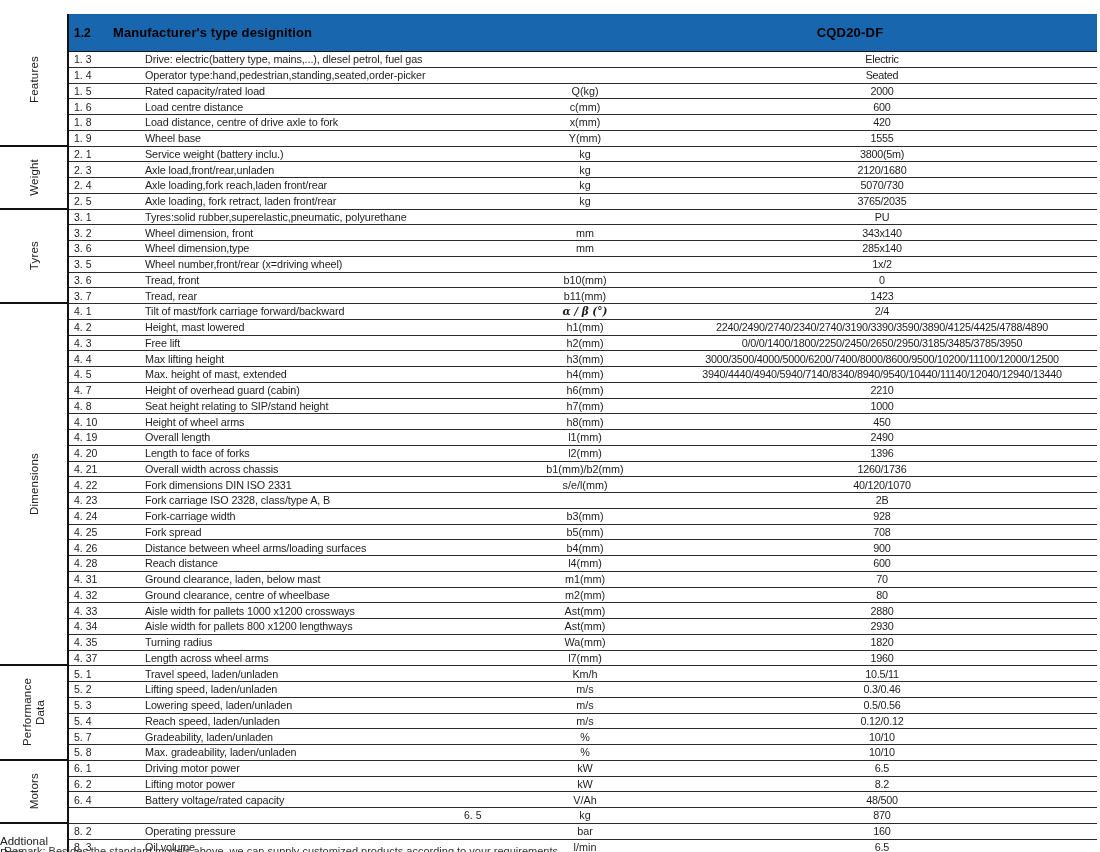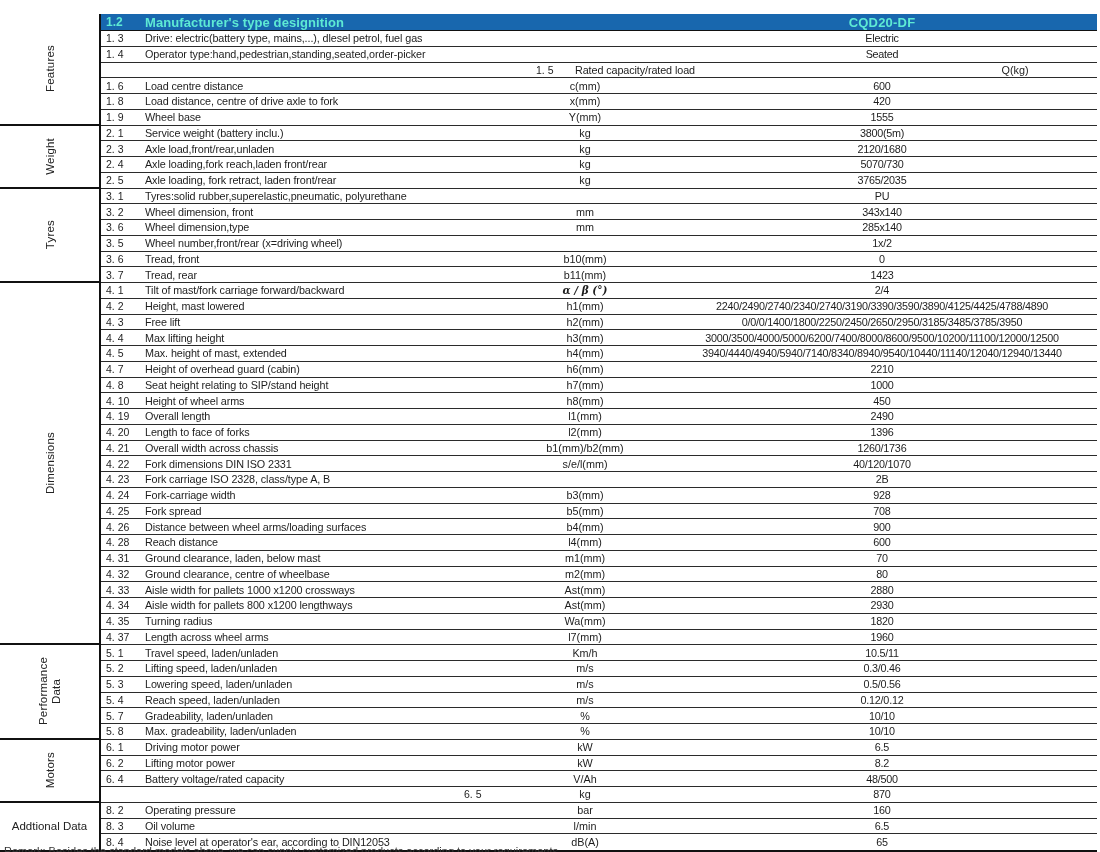--- a/index.html
+++ b/index.html
@@ -5,30 +5,30 @@
   html,body{margin:0;padding:0;background:#ffffff;}
   body{font-family:"Liberation Sans", sans-serif; color:#1d1d1d; -webkit-font-smoothing:antialiased;}
   .page{position:relative;width:1100px;height:852px;background:#fff;overflow:hidden;}
   .layout{position:absolute;left:0;top:14px;width:1097px;border-bottom:2px solid #111;}
   .section{display:flex;}
   .cat{width:101px;box-sizing:border-box;display:flex;align-items:center;justify-content:center;
        border-bottom:2px solid #111;font-size:11.5px;color:#222;gap:1px;}
   .section:last-child .cat{border-bottom:none;}
   .cat .vtxt{writing-mode:vertical-rl;transform:rotate(180deg);letter-spacing:.2px;line-height:12px;}
   .rowswrap{flex:1;box-sizing:border-box;border-left:2px solid #111;}
-  .hdr{display:flex;align-items:center;height:17px;box-sizing:border-box;background:#1867ae;color:#5eead4;
+  .hdr{display:flex;align-items:center;height:38px;box-sizing:border-box;background:#1867ae;color:#000000;
        font-weight:bold;border-bottom:1px solid #111;}
   .hdr .idx{font-size:12px;}
   .hdr .ttl{width:358px;font-size:13px;letter-spacing:.1px;}
   .hdr .sp{width:164px;}
   .hdr .mdl{width:430px;text-align:center;font-size:13px;letter-spacing:.2px;}
   .row{display:flex;align-items:center;height:15.75px;box-sizing:border-box;border-bottom:1px solid #2b2b2b;justify-content:flex-end;}
   .section:last-child .row:last-child{border-bottom:none;}
   .idx{width:44px;box-sizing:border-box;padding-left:5px;font-size:10.5px;white-space:pre;}
-  .desc{width:358px;font-size:10.8px;white-space:nowrap;overflow:hidden;letter-spacing:-0.1px;}
+  .desc{width:358px;font-size:10.8px;white-space:nowrap;overflow:hidden;letter-spacing:-0.1px;margin-left:32px;}
   .unit{width:164px;text-align:center;font-size:10.8px;}
   .unit.italic{font-style:italic;font-weight:bold;font-family:"DejaVu Serif", serif;font-size:10.5px;}
   .value{width:430px;text-align:center;font-size:10.8px;white-space:nowrap;letter-spacing:-0.25px;}
   .footer{position:absolute;left:4px;top:845px;font-size:11px;color:#333;white-space:nowrap;}
 </style>
 </head>
 <body>
 
 <div class="page">
   <div class="layout">
@@ -53,20 +53,21 @@
             <div class="row">
               <div class="idx">1. 4</div>
               <div class="desc">Operator type:hand,pedestrian,standing,seated,order-picker</div>
               <div class="unit"></div>
               <div class="value">Seated</div>
             </div>
             <div class="row">
               <div class="idx">1. 5</div>
               <div class="desc">Rated capacity/rated load</div>
               <div class="unit">Q(kg)</div>
+              <div class="value">2000</div>
             </div>
             <div class="row">
               <div class="idx">1. 6</div>
               <div class="desc">Load centre distance</div>
               <div class="unit">c(mm)</div>
               <div class="value">600</div>
             </div>
             <div class="row">
               <div class="idx">1. 8</div>
               <div class="desc">Load distance, centre of drive axle to fork</div>

